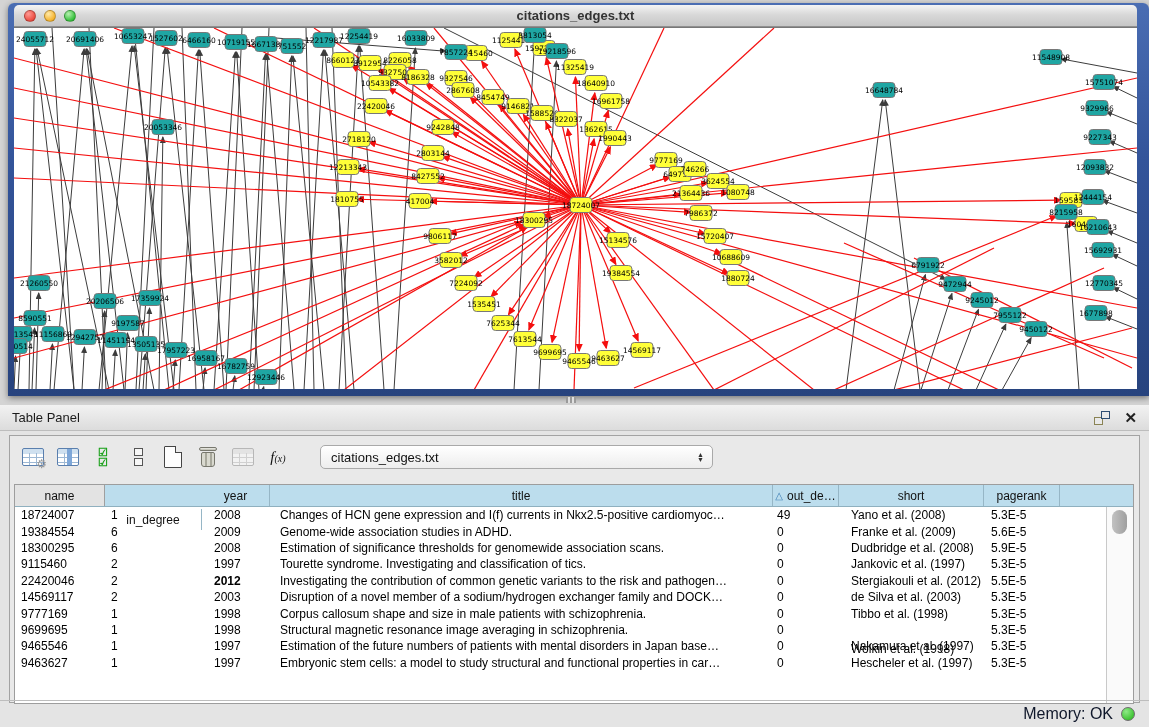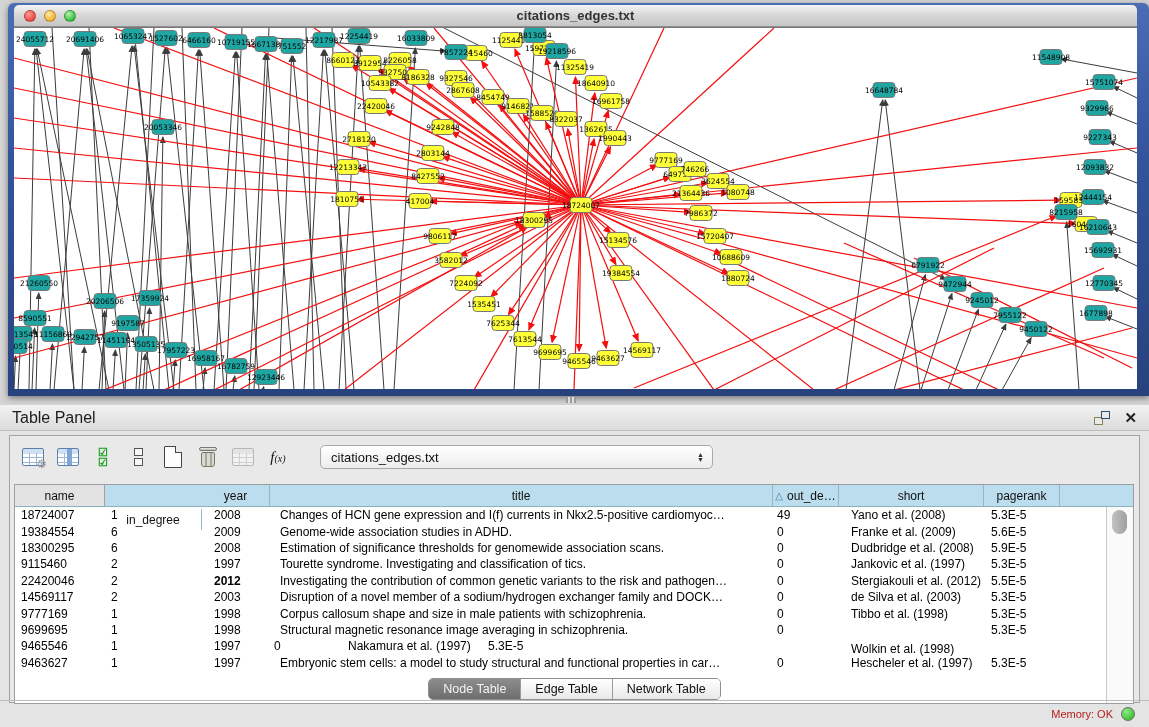--- a/index.html
+++ b/index.html
@@ -24,21 +24,21 @@
   svg text { font-family:"DejaVu Sans", sans-serif; }
 
   
   .grip { position:absolute; left:566px; top:397px; width:10px; height:6px;
     background:repeating-linear-gradient(90deg,#9a9a9a 0 2px,#e0e0e0 2px 4px); }
 
   
   .table-panel { position:absolute; left:0; top:405px; width:1149px; height:322px; background:#e4e4e4; }
   .panel-header { height:26px; background:linear-gradient(180deg,#f2f2f2,#dcdcdc);
     border-bottom:1px solid #bdbdbd; display:flex; align-items:center; padding:0 12px; }
-  .panel-title { font-size:16px; color:#1c1c1c; }
+  .panel-title { font-size:13px; color:#1c1c1c; }
   .panel-header .spacer { flex:1; }
   .float-icon { width:16px; height:14px; position:relative; margin-right:14px; cursor:pointer; }
   .float-icon .sq1 { position:absolute; left:0; bottom:0; width:9px; height:8px; border:1.5px solid #8a8354; background:#e9e9e9; }
   .float-icon .sq2 { position:absolute; right:0; top:0; width:9px; height:8px; border:1.5px solid #2e4d72; background:#e9e9e9; }
   .close-icon { font-size:15px; font-weight:bold; color:#222; cursor:pointer; line-height:14px; }
 
   .panel-body { position:absolute; left:9px; top:30px; width:1131px; height:268px;
     border:1px solid #a3a3a3; background:#e9e9e9; }
 
   .toolbar { display:flex; align-items:center; height:42px; padding-left:10px; }
@@ -91,21 +91,21 @@
   .seg { display:flex; border:1px solid #8f8f8f; border-radius:5px; overflow:hidden;
      box-shadow:0 1px 0 rgba(255,255,255,.7); }
   .seg .tab { font-size:12.5px; padding:3px 14px; background:linear-gradient(180deg,#ffffff,#e8e8e8);
      color:#111; border-right:1px solid #9a9a9a; cursor:pointer; }
   .seg .tab:last-child { border-right:none; }
   .seg .tab.sel { background:linear-gradient(180deg,#8d8d8d,#6d6d6d); color:#f2f2f2; }
 
   
   .statusbar { position:absolute; left:0; right:0; bottom:0; height:27px;
      border-top:1px solid #bdbdbd; display:flex; align-items:center; justify-content:flex-end; padding-right:14px; }
-  .mem-label { font-size:11px; color:#b91c1c; margin-right:8px; }
+  .mem-label { font-size:16px; color:#0f172a; margin-right:8px; }
   .mem-dot { width:14px; height:14px; border-radius:50%; border:1px solid #6d6d6d;
      background:radial-gradient(circle at 35% 30%,#8fe987,#3cc230 75%); }
 </style>
 </head>
 <body>
 
 <div class="net-window">
   <div class="titlebar">
     <div class="lights">
       <span class="light red"></span>
@@ -642,45 +642,39 @@
             <div class="td" style="width: 68px; padding-left: 12px;">1998</div>
             <div class="td" style="width: 503px; padding-left: 10px;">Structural magnetic resonance image averaging in schizophrenia.</div>
             <div class="td" style="width: 66px; padding-left: 4px;">0</div>
             <div class="td" style="width: 145px; padding-left: 12px; margin-top: 38px;">Wolkin et al. (1998)</div>
             <div class="td" style="width: 76px; padding-left: 7px;">5.3E-5</div>
           </div>
           <div class="trow">
             <div class="td" style="width: 90px; padding-left: 6px;">9465546</div>
             <div class="td" style="width: 97px; padding-left: 6px;">1</div>
             <div class="td" style="width: 68px; padding-left: 12px;">1997</div>
+            <div class="td" style="width: 503px; padding-left: 10px;">Estimation of the future numbers of patients with mental disorders in Japan base…</div>
             <div class="td" style="width: 66px; padding-left: 4px;">0</div>
             <div class="td" style="width: 145px; padding-left: 12px;">Nakamura et al. (1997)</div>
             <div class="td" style="width: 76px; padding-left: 7px;">5.3E-5</div>
           </div>
           <div class="trow">
             <div class="td" style="width: 90px; padding-left: 6px;">9463627</div>
             <div class="td" style="width: 97px; padding-left: 6px;">1</div>
             <div class="td" style="width: 68px; padding-left: 12px;">1997</div>
             <div class="td" style="width: 503px; padding-left: 10px;">Embryonic stem cells: a model to study structural and functional properties in car…</div>
             <div class="td" style="width: 66px; padding-left: 4px;">0</div>
             <div class="td" style="width: 145px; padding-left: 12px;">Hescheler et al. (1997)</div>
             <div class="td" style="width: 76px; padding-left: 7px;">5.3E-5</div>
           </div>
         </div>
       <div class="vscroll">
         <div class="thumb"></div>
       </div>
     </div>
 
-    <div class="tabbar">
-      <div class="seg" id="segtabs">
-          <div class="tab sel">Node Table</div>
-          <div class="tab">Edge Table</div>
-          <div class="tab">Network Table</div>
-        </div>
-    </div>
   </div>
 </div>
 
 <div class="statusbar">
   <span class="mem-label">Memory: OK</span>
   <span class="mem-dot"></span>
 </div>
 
 </body></html>

